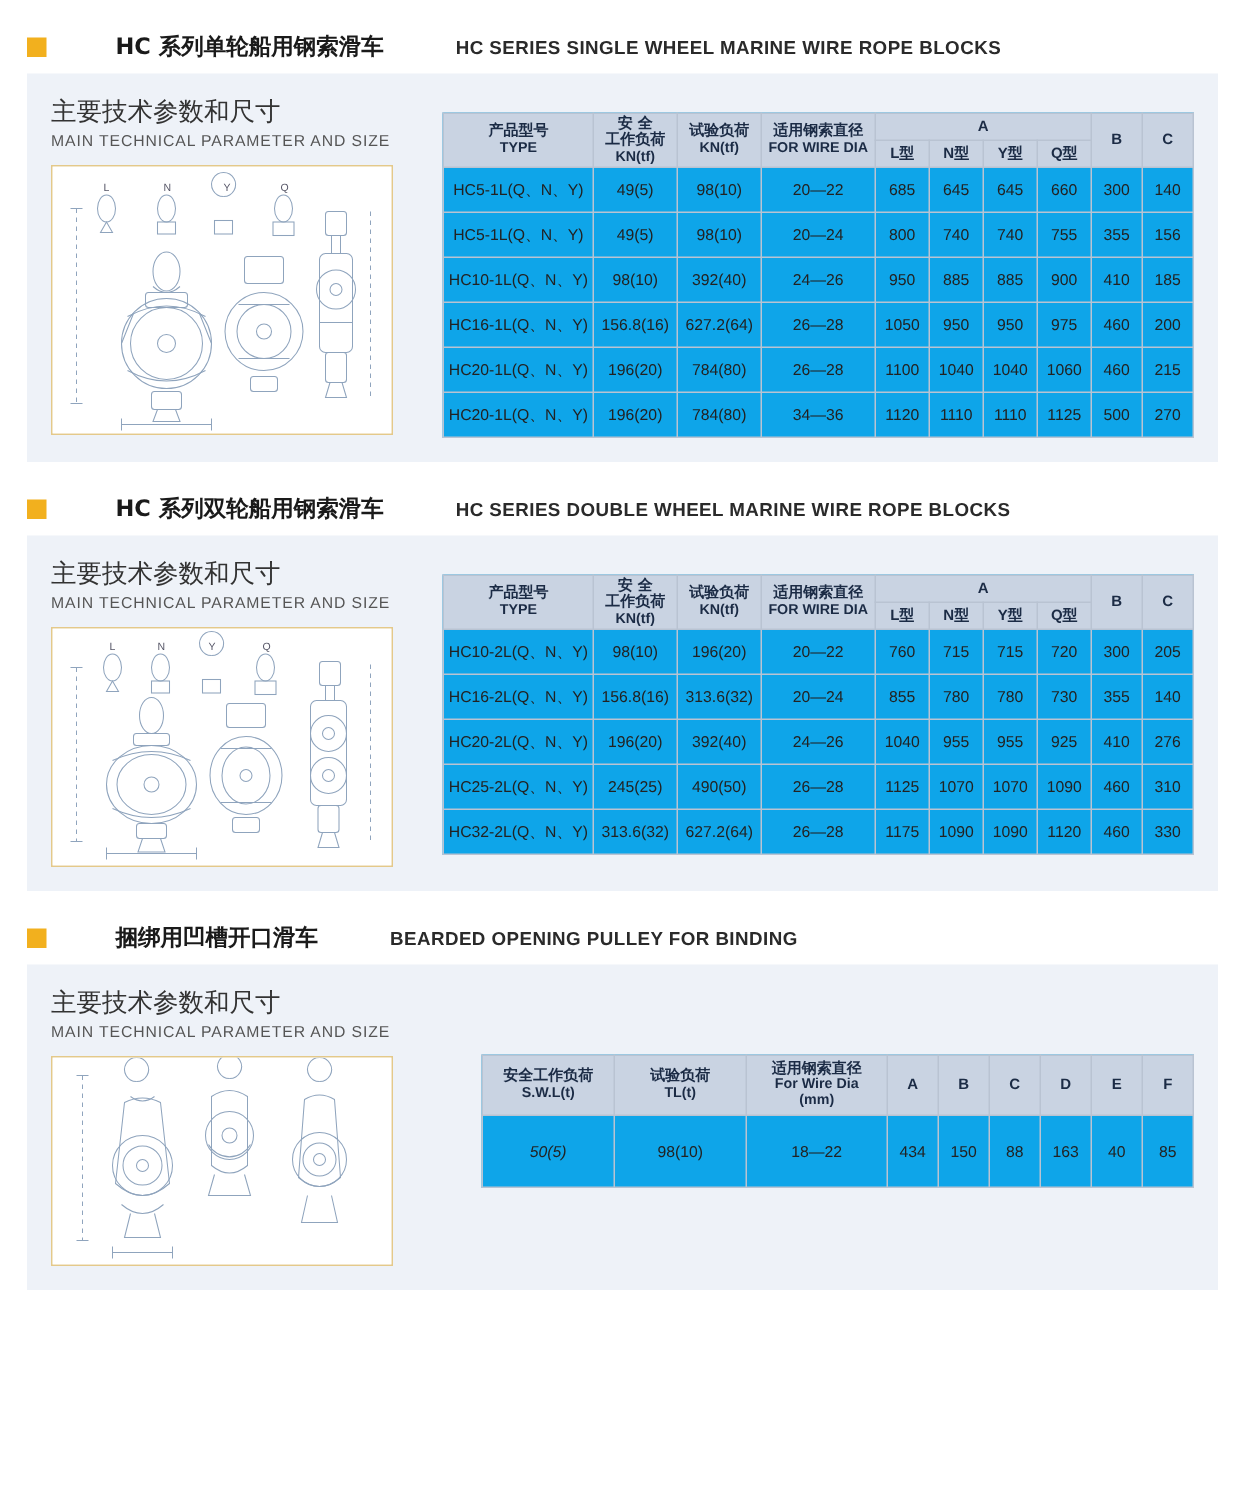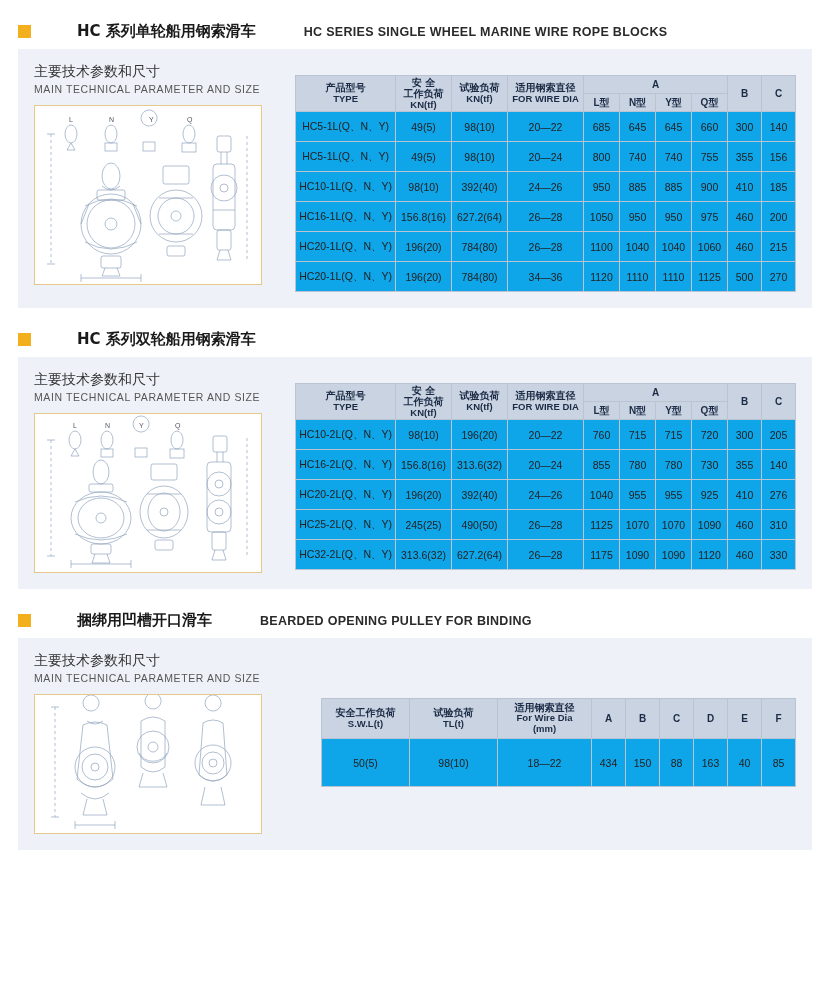--- a/index.html
+++ b/index.html
@@ -78,21 +78,21 @@
   
   .panel {
     background: #eef2f8;
     padding: 14px 16px 16px 16px;
     display: flex;
     gap: 14px;
     align-items: flex-start;
   }
   .panel-left { flex: 0 0 auto; }
   .param-cn {
-    font-size: 14px;
+    font-size: 17px;
     color: #333;
     margin-bottom: 2px;
     font-family: Liberation Serif, serif;
   }
   .param-en {
     font-size: 10.5px;
     color: #555;
     letter-spacing: 0.6px;
     margin-bottom: 10px;
   }
@@ -319,20 +319,21 @@
           </tbody>
         </table>
       </div>
     </div>
   </div>
 
   <div class="section">
     <div class="sec-title">
       <div class="sec-marker"></div>
       <div class="sec-cn">HC 系列双轮船用钢索滑车</div>
+      <div class="sec-en">HC SERIES DOUBLE WHEEL MARINE WIRE ROPE BLOCKS</div>
     </div>
 
     <div class="panel">
       <div class="panel-left">
         <div class="param-cn">主要技术参数和尺寸</div>
         <div class="param-en">MAIN TECHNICAL PARAMETER AND SIZE</div>
         <div class="figure wide">
           <svg width="226" height="158" viewBox="0 0 226 158">
             <rect x="0" y="0" width="226" height="158" fill="#ffffff"></rect>
             <g stroke="#8fa4bd" stroke-width="0.7" fill="none">
@@ -549,21 +550,21 @@
               <th style="width:34px;">A</th>
               <th style="width:34px;">B</th>
               <th style="width:34px;">C</th>
               <th style="width:34px;">D</th>
               <th style="width:34px;">E</th>
               <th style="width:34px;">F</th>
             </tr>
           </thead>
           <tbody>
             <tr>
-              <td style="height:48px;">50(5)</td>
+              <td style="height:48px;font-style:italic;">50(5)</td>
               <td>98(10)</td>
               <td>18—22</td>
               <td>434</td>
               <td>150</td>
               <td>88</td>
               <td>163</td>
               <td>40</td>
               <td>85</td>
             </tr>
           </tbody>

